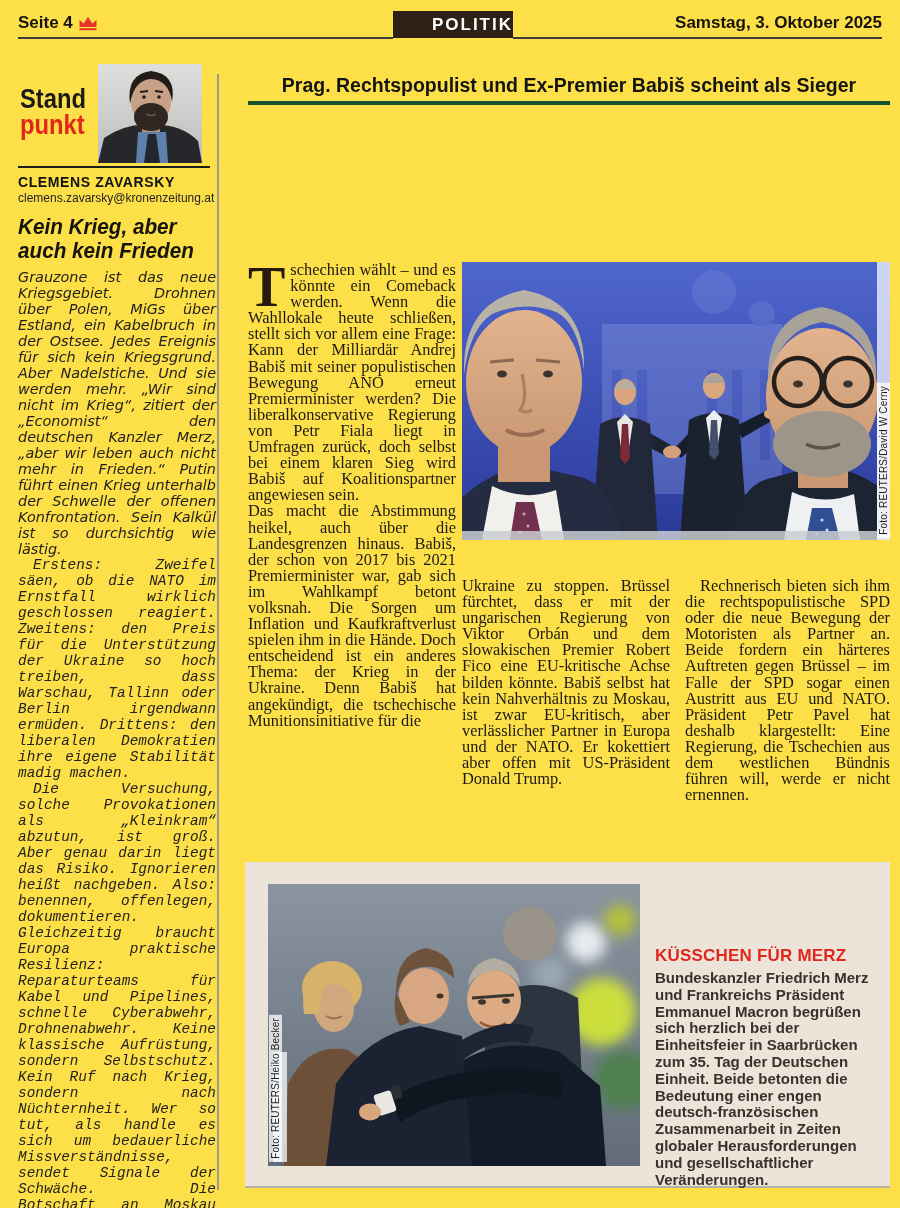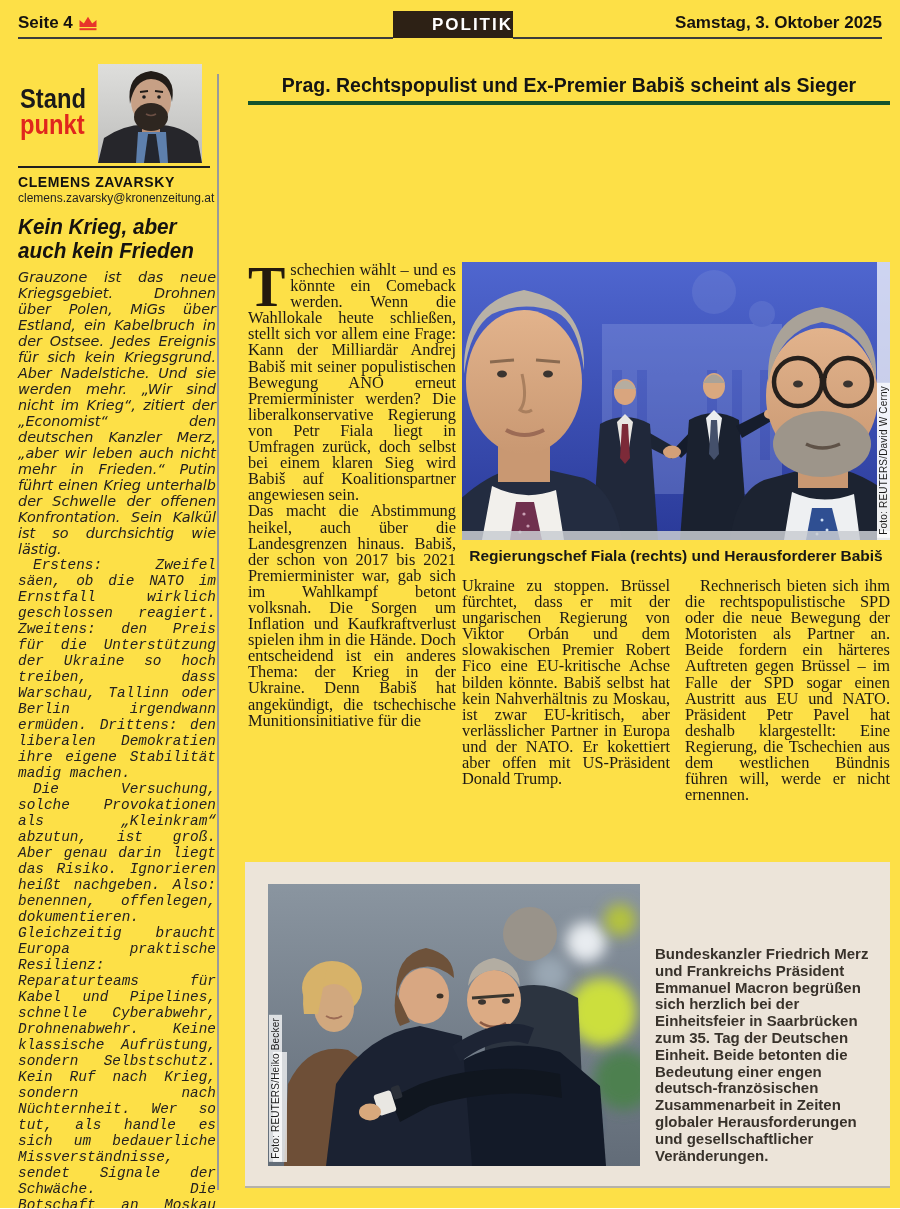--- a/index.html
+++ b/index.html
@@ -207,21 +207,20 @@
           <path d="M350,246 L370,246 L378,278 L344,278 Z" fill="#2f4f92"></path>
           <circle cx="360" cy="258" r="1.5" fill="#cfe0f4"></circle>
             <circle cx="365" cy="268" r="1.5" fill="#cfe0f4"></circle>
             <circle cx="355" cy="272" r="1.5" fill="#cfe0f4"></circle>
         </g>
         <rect y="269" width="428" height="9" fill="#c9cdd2" opacity=".85"></rect>
         <rect x="415" width="13" height="278" fill="#ffffff" opacity=".72"></rect>
       </svg>
       <div class="photo-credit">Foto: REUTERS/David W Cerny</div>
     </figure>
-    <div class="caption">Regierungschef Fiala (rechts) und Herausforderer Babiš</div>
 
     <div class="col col1">
       <p><span class="dropcap">T</span><span>schechien wählt – und es könnte ein Comeback werden. Wenn die Wahllokale heute schließen, stellt sich vor allem eine Frage: Kann der Milliardär Andrej Babiš mit seiner populistischen Bewegung ANO erneut Premierminister werden? Die liberalkonservative Regierung von Petr Fiala liegt in Umfragen zurück, doch selbst bei einem klaren Sieg wird Babiš auf Koalitionspartner angewiesen sein.</span></p>
       <p>Das macht die Abstimmung heikel, auch über die Landesgrenzen hinaus. Babiš, der schon von 2017 bis 2021 Premierminister war, gab sich im Wahlkampf betont volksnah. Die Sorgen um Inflation und Kaufkraftverlust spielen ihm in die Hände. Doch entscheidend ist ein anderes Thema: der Krieg in der Ukraine. Denn Babiš hat angekündigt, die tschechische Munitionsinitiative für die</p>
     </div>
     <div class="col col3">
       <p>Rechnerisch bieten sich ihm die rechtspopulistische SPD oder die neue Bewegung der Motoristen als Partner an. Beide fordern ein härteres Auftreten gegen Brüssel – im Falle der SPD sogar einen Austritt aus EU und NATO. Präsident Petr Pavel hat deshalb klargestellt: Eine Regierung, die Tschechien aus dem westlichen Bündnis führen will, werde er nicht ernennen.</p>
     </div>
     <div class="col col2">
       <p>Ukraine zu stoppen. Brüssel fürchtet, dass er mit der ungarischen Regierung von Viktor Orbán und dem slowakischen Premier Robert Fico eine EU-kritische Achse bilden könnte. Babiš selbst hat kein Nahverhältnis zu Moskau, ist zwar EU-kritisch, aber verlässlicher Partner in Europa und der NATO. Er kokettiert aber offen mit US-Präsident Donald Trump.</p>
@@ -280,20 +279,21 @@
             <path d="M292,190 Q220,176 152,200 L122,214 L132,238 L162,222 Q232,202 294,214 Z" fill="#10161f"></path>
             <rect x="108" y="208" width="18" height="22" rx="3" fill="#e9e7e2" transform="rotate(-18 117 219)"></rect>
             <ellipse cx="102" cy="228" rx="11" ry="8.5" fill="#d8a87c"></ellipse>
             <rect x="124" y="202" width="9" height="13" rx="2" fill="#2a2f38" transform="rotate(-18 128 208)"></rect>
           </g>
           <rect x="5" y="168" width="14" height="110" fill="#ffffff" opacity=".72"></rect>
         </svg>
         <div class="photo-credit">Foto: REUTERS/Heiko Becker</div>
       </figure>
       <div class="kuss">
+        <h3>KÜSSCHEN FÜR MERZ</h3>
         <p>Bundeskanzler Friedrich Merz
 und Frankreichs Präsident
 Emmanuel Macron begrüßen
 sich herzlich bei der
 Einheitsfeier in Saarbrücken
 zum 35. Tag der Deutschen
 Einheit. Beide betonten die
 Bedeutung einer engen
 deutsch-französischen
 Zusammenarbeit in Zeiten

